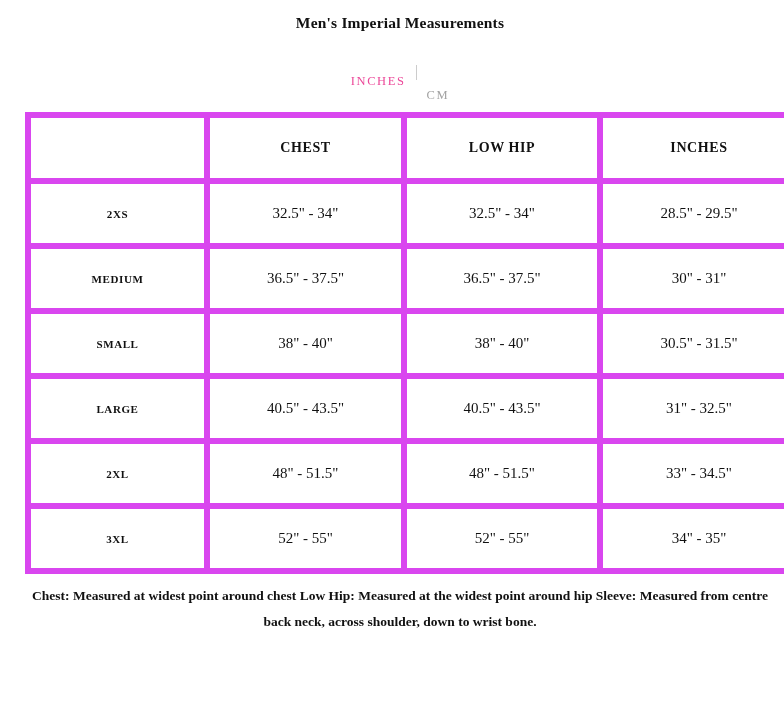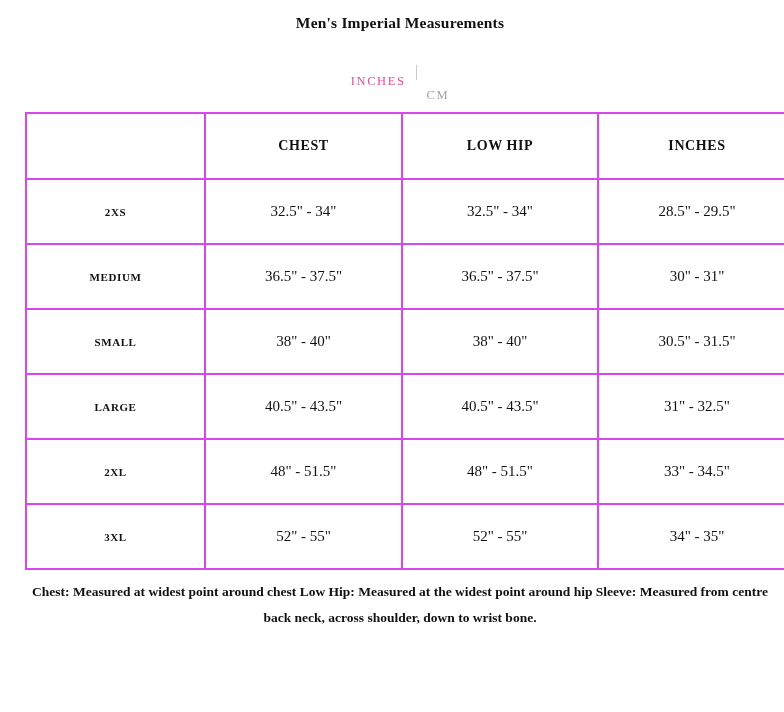--- a/index.html
+++ b/index.html
@@ -60,21 +60,21 @@
     table-layout: fixed;
     width: 770px;
     margin: 9px 5px 0 9px;
   }
   table.size-table col.c0 { width: 179px; }
   table.size-table col.c1 { width: 197px; }
   table.size-table col.c2 { width: 196px; }
   table.size-table col.c3 { width: 198px; }
   table.size-table th,
   table.size-table td {
-    border: 2px solid #d946ef;
+    border: 6px solid #d946ef;
     text-align: center;
     vertical-align: middle;
     background: #ffffff;
     padding: 0;
   }
   table.size-table thead tr { height: 66px; }
   table.size-table tbody tr { height: 65px; }
   table.size-table thead th {
     font-weight: bold;
     font-size: 14px;

